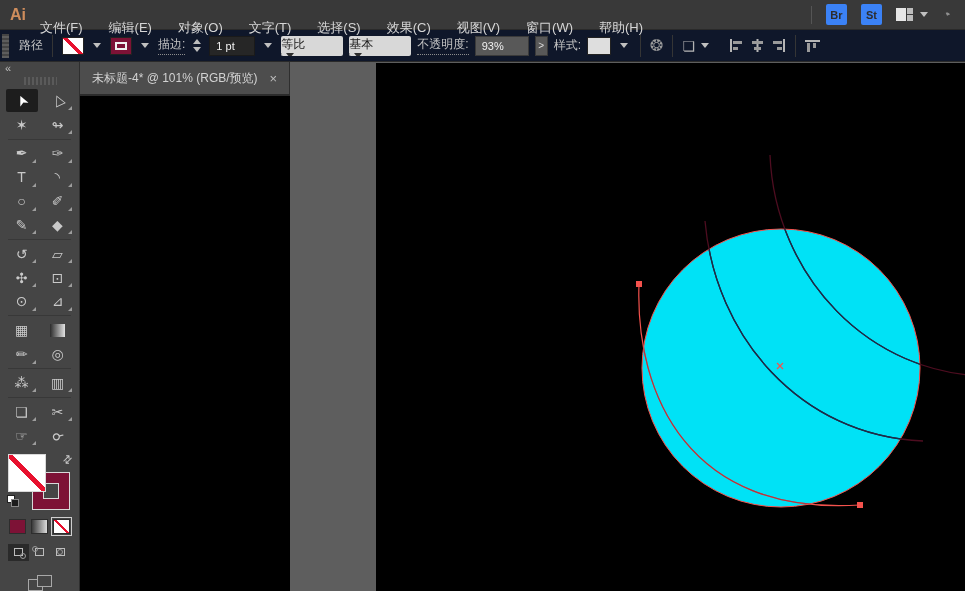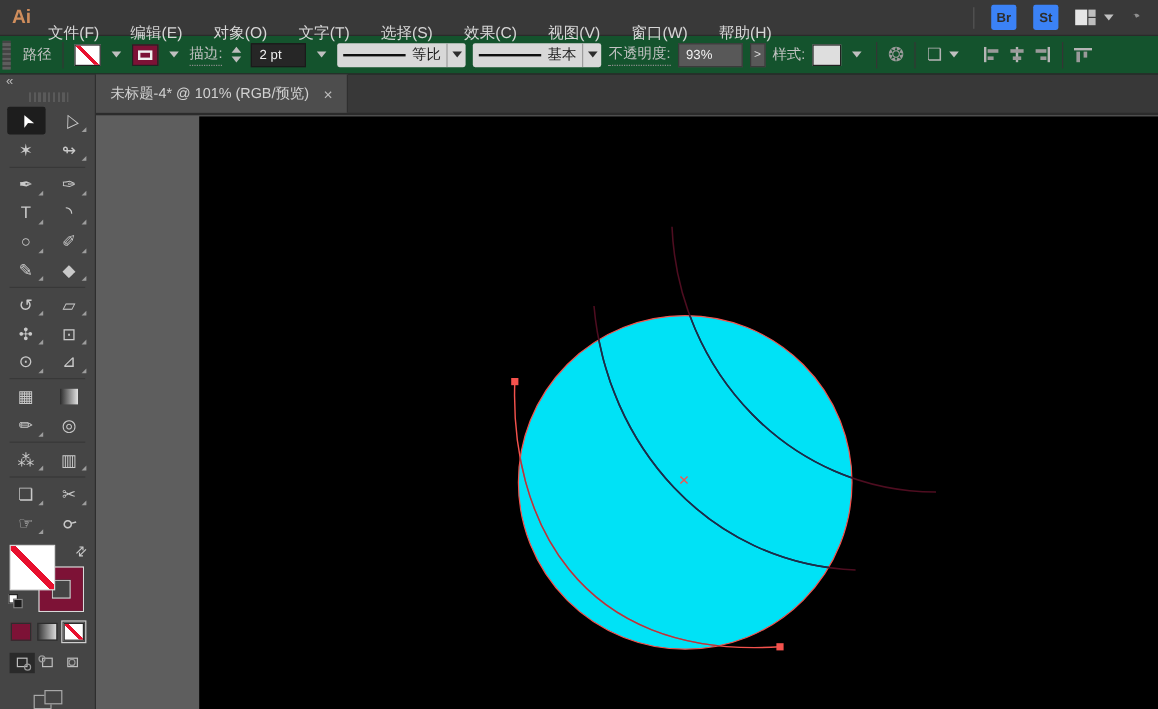--- a/index.html
+++ b/index.html
@@ -16,43 +16,43 @@
   .sq-btn { width:21px; height:21px; background:#3b82f6; color:#2d2d2d; font-size:11px;
     font-weight:bold; border:none; border-radius:2px; display:flex; align-items:center; justify-content:center; }
   .ws-icon { width:18px; height:13px; display:flex; gap:1px; }
   .ws-icon .a { width:10px; height:13px; background:#e6e6e6; }
   .ws-icon .b { width:6px; display:flex; flex-direction:column; gap:1px; }
   .ws-icon .b i { flex:1; background:#bdbdbd; }
   .chev { width:0; height:0; border-left:4px solid transparent; border-right:4px solid transparent;
     border-top:5px solid #c0c0c0; display:inline-block; }
   .gpu { color:#8f8f8f; font-size:15px; transform:rotate(-25deg); display:inline-block; }
   
-  .controlbar { height:32px; background:#14532d; display:flex; align-items:center;
+  .controlbar { height:32px; background:#0f172a; display:flex; align-items:center;
     color:#c3c3c3; font-size:12px; border-bottom:1px solid #2a2a2a; gap:6px; padding-right:4px; }
   .grip-v { width:7px; height:24px; margin:0 4px 0 2px;
     background:repeating-linear-gradient(#444 0 2px,#5d5d5d 2px 4px); }
   .cb-label { white-space:nowrap; }
   .ulab { border-bottom:1px dotted #8d8d8d; padding-bottom:1px; cursor:default; }
   .cb-div { width:1px; height:22px; background:#353535; margin:0 3px; }
   .swatch { width:22px; height:18px; border:1px solid #222; position:relative; }
   .fill-none { background:#fff; }
   .fill-none::after { content:""; position:absolute; inset:0;
     background:linear-gradient(45deg,transparent 44%,#e8102e 44%,#e8102e 56%,transparent 56%); }
   .stroke-sw { background:#7d1236; }
   .stroke-sw::after { content:""; position:absolute; inset:4px; border:2px solid #f0f0f0; background:#7d1236; }
   .sm-chev { width:14px; height:18px; display:flex; align-items:center; justify-content:center; }
   .stepper { display:flex; flex-direction:column; gap:3px; align-items:center; width:12px; }
   .stepper i { width:0; height:0; border-left:4px solid transparent; border-right:4px solid transparent; }
   .stepper .up { border-bottom:5px solid #bdbdbd; }
   .stepper .dn { border-top:5px solid #bdbdbd; }
   .field { height:20px; display:flex; align-items:center; padding:0 6px; color:#f0f0f0; font-size:11px; }
   .field.dark { background:#262626; border:1px solid #1a1a1a; width:46px; }
   .field.gray { background:#585858; border:1px solid #3a3a3a; width:54px; }
-  .pill { height:20px; background:#d8d8d8; border-radius:2px; display:flex; align-items:center;
-    color:#1a1a1a; overflow:hidden; }
+  .pill { height:20px; background:#d8d8d8; border-radius:2px; display:flex; 
+    color:#1a1a1a; overflow:hidden;flex-direction:column; }
   .pline { width:52px; height:2px; background:#101010; margin:0 5px; }
   .pill .lbl { padding-right:5px; font-size:12px; }
   .pill .pc { width:16px; align-self:stretch; display:flex; align-items:center; justify-content:center;
     border-left:1px solid #9c9c9c; }
   .pill .pc .chev { border-top-color:#2c2c2c; }
   .expand-btn { width:13px; height:20px; background:#585858; border:1px solid #3a3a3a; color:#ddd;
     display:flex; align-items:center; justify-content:center; font-size:10px; }
   .style-sw { width:24px; height:18px; background:#dedede; border:1px solid #222; }
   .wheel { color:#9c9c9c; font-size:16px; }
   .doc-ico { color:#b3b3b3; font-size:14px; }
@@ -101,21 +101,21 @@
   .dm { width:21px; height:17px; display:flex; align-items:center; justify-content:center; position:relative; }
   .dm.active { background:#2a2a2a; }
   .dm .sq { width:9px; height:8px; border:1px solid #bdbdbd; display:block; }
   .dm .ci { width:6px; height:6px; border:1px solid #9a9a9a; border-radius:50%; position:absolute; }
   .dm1 .ci { right:3px; bottom:2px; } .dm2 .ci { left:3px; top:2px; } .dm3 .ci { left:7px; top:5px; }
   
   .scr { margin:14px auto 0; width:24px; height:17px; position:relative; }
   .scr .r1 { position:absolute; left:0; top:4px; width:15px; height:12px; border:1px solid #a8a8a8; background:#454545; }
   .scr .r2 { position:absolute; right:0; top:0; width:15px; height:12px; border:1px solid #a8a8a8; background:#454545; }
   
-  .right-col { flex:1; display:flex; flex-direction:column; min-width:0; }
+  .right-col { flex:1; display:flex; min-width:0; }
   .tabbar { height:34px; background:#383838; display:flex; border-bottom:2px solid #2b2b2b; }
   .tab { background:#4d4d4d; color:#d2d2d2; font-size:12px; display:flex; align-items:center;
     gap:12px; padding:0 12px; border-right:1px solid #2e2e2e; }
   .tab-close { color:#bdbdbd; font-size:13px; cursor:default; }
   .canvas { position:relative; flex:1; background:#5e5e5e; overflow:hidden; }
   .artboard { position:absolute; left:86px; top:1px; right:0; bottom:0; background:#000; }
   .art-svg { position:absolute; left:0; top:0; }
 </style>
 </head>
 <body>
@@ -161,21 +161,21 @@
     </span>
   <span class="swatch stroke-sw"></span>
   <span class="sm-chev">
       <span class="chev"></span>
     </span>
   <span class="cb-label ulab">描边:</span>
   <span class="stepper">
       <i class="up"></i>
       <i class="dn"></i>
     </span>
-  <span class="field dark">2 pt</span>
+  <span class="field dark">1 pt</span>
   <span class="sm-chev">
       <span class="chev"></span>
     </span>
   <span class="pill">
     <span class="pline"></span>
     <span class="lbl">等比</span>
     <span class="pc">
         <span class="chev"></span>
       </span>
   </span>

